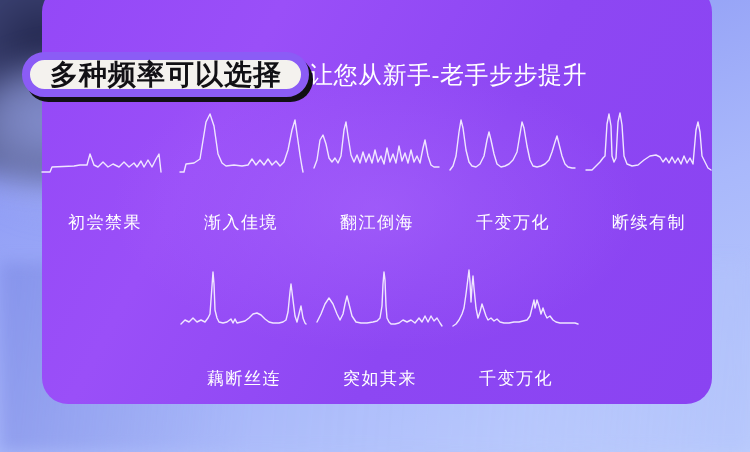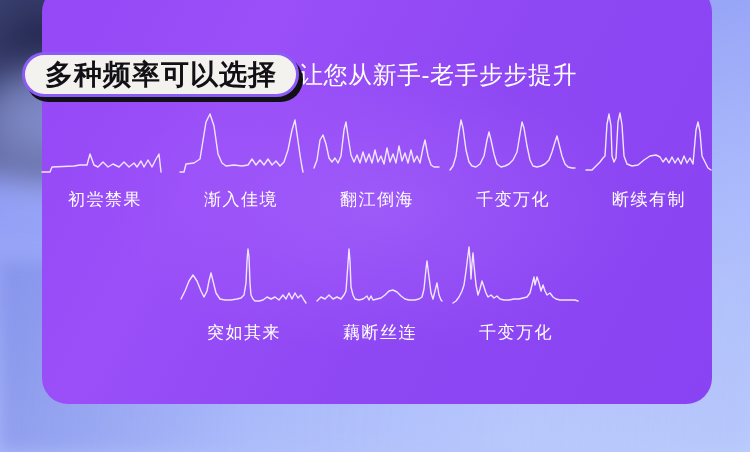--- a/index.html
+++ b/index.html
@@ -97,21 +97,21 @@
     display: flex;
     align-items: center;
   }
   .title-pill {
     position: relative;
     display: inline-flex;
     align-items: center;
     justify-content: flex-start;
     height: 45px;
     padding: 0 19px 0 20px;
-    border: 3px solid #8b5cf6;
+    border: 8px solid #8b5cf6;
     border-radius: 26px;
     background: #f4f2ee;
     box-shadow: 4px 5px 0 0 #111014;
     box-sizing: border-box;
   }
   .title-pill-text {
     font-size: 28px;
     font-weight: bold;
     letter-spacing: 1px;
     color: #111014;
@@ -139,20 +139,21 @@
     justify-content: center;
   }
   .wave-row.row-1 { padding-left: 4px; }
   .wave-row.row-2 { padding-left: 10px; margin-top: 32px; }
 
   .wave-cell {
     width: 136px;
     display: flex;
     flex-direction: column;
     align-items: center;
+    gap: 23px;
   }
   .wave-box {
     width: 130px;
     height: 74px;
     display: block;
   }
   .wave-box svg {
     display: block;
     width: 130px;
     height: 74px;
@@ -245,35 +246,35 @@
         <span class="wave-label">断续有制</span>
       </div>
 
     </div>
 
     <div class="wave-row row-2">
 
       <div class="wave-cell">
         <div class="wave-box">
           <svg viewBox="0 0 130 74" preserveAspectRatio="none" aria-hidden="true">
+            <path class="wave-path" d="M2,58 L6,54 L10,56 L14,52 L18,56 L22,54 L26,56 L29,52 L31,48 L33,20 L34,6 L35,18 L36,44 L38,52 L40,56 L44,57 L48,56 L52,53 L54,57 L56,53 L58,57 L62,56 L66,55 L70,52 L74,48 L78,47 L82,49 L86,53 L90,56 L94,57 L100,57 L104,56 L107,54 L109,46 L111,26 L112,18 L114,34 L116,50 L118,56 L120,48 L122,40 L124,52 L126,57 L127,58"></path>
+          </svg>
+        </div>
+        <span class="wave-label">藕断丝连</span>
+      </div>
+
+      <div class="wave-cell">
+        <div class="wave-box">
+          <svg viewBox="0 0 130 74" preserveAspectRatio="none" aria-hidden="true">
             <path class="wave-path" d="M2,56 L6,48 L10,38 L14,32 L18,38 L22,48 L25,54 L28,48 L30,38 L32,30 L34,38 L37,50 L41,56 L46,57 L52,57 L58,56 L62,55 L65,52 L67,40 L68,18 L69,6 L70,14 L71,40 L72,52 L74,56 L76,58 L80,58 L84,57 L88,54 L92,56 L96,54 L100,57 L104,52 L107,56 L110,50 L113,56 L116,50 L119,55 L122,52 L125,57 L127,60"></path>
           </svg>
         </div>
         <span class="wave-label">突如其来</span>
       </div>
 
-      <div class="wave-cell">
-        <div class="wave-box">
-          <svg viewBox="0 0 130 74" preserveAspectRatio="none" aria-hidden="true">
-            <path class="wave-path" d="M2,58 L6,54 L10,56 L14,52 L18,56 L22,54 L26,56 L29,52 L31,48 L33,20 L34,6 L35,18 L36,44 L38,52 L40,56 L44,57 L48,56 L52,53 L54,57 L56,53 L58,57 L62,56 L66,55 L70,52 L74,48 L78,47 L82,49 L86,53 L90,56 L94,57 L100,57 L104,56 L107,54 L109,46 L111,26 L112,18 L114,34 L116,50 L118,56 L120,48 L122,40 L124,52 L126,57 L127,58"></path>
-          </svg>
-        </div>
-        <span class="wave-label">藕断丝连</span>
-      </div>
-
 
       <div class="wave-cell">
         <div class="wave-box">
           <svg viewBox="0 0 130 74" preserveAspectRatio="none" aria-hidden="true">
             <path class="wave-path" d="M2,60 L5,58 L8,54 L11,48 L13,42 L15,28 L17,12 L18,4 L19,16 L20,36 L21,20 L22,10 L23,22 L25,42 L27,52 L29,46 L31,38 L33,44 L35,50 L37,54 L40,52 L43,55 L46,53 L49,56 L53,57 L58,57 L63,56 L68,56 L72,55 L76,54 L79,50 L81,42 L83,34 L84,42 L86,34 L88,40 L90,48 L92,42 L94,48 L96,52 L99,50 L102,54 L105,56 L109,57 L114,57 L119,57 L124,57 L127,58"></path>
           </svg>
         </div>
         <span class="wave-label">千变万化</span>
       </div>
 

